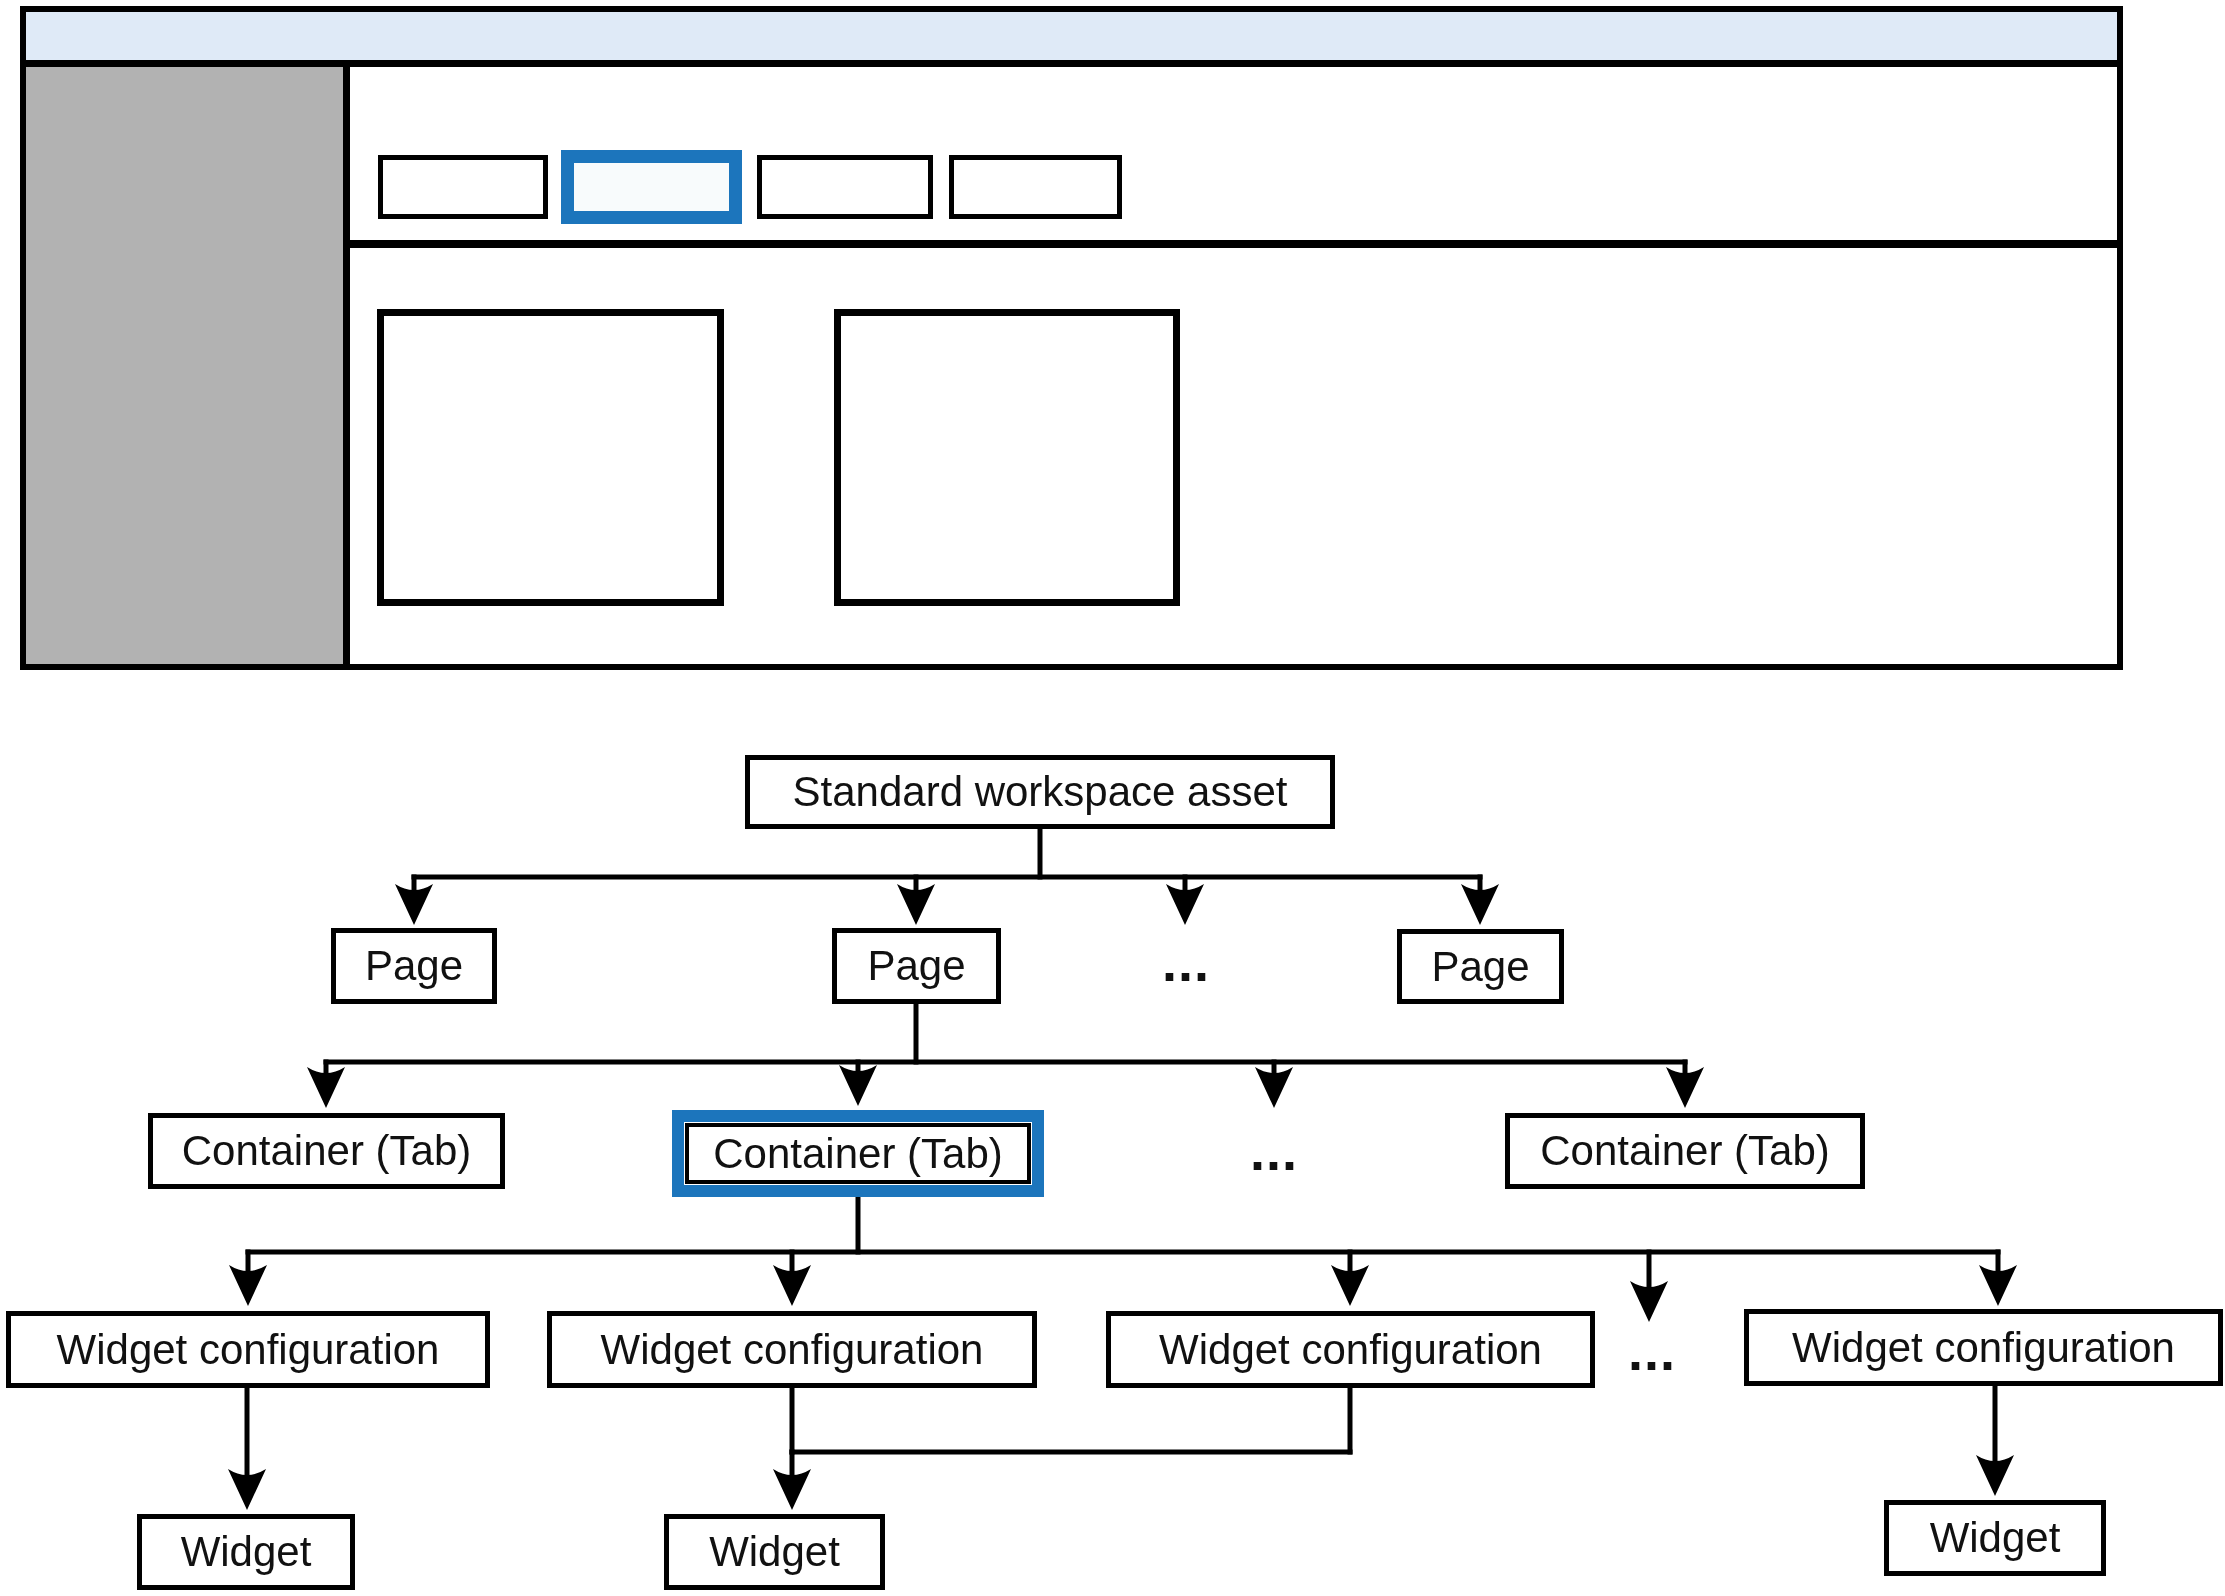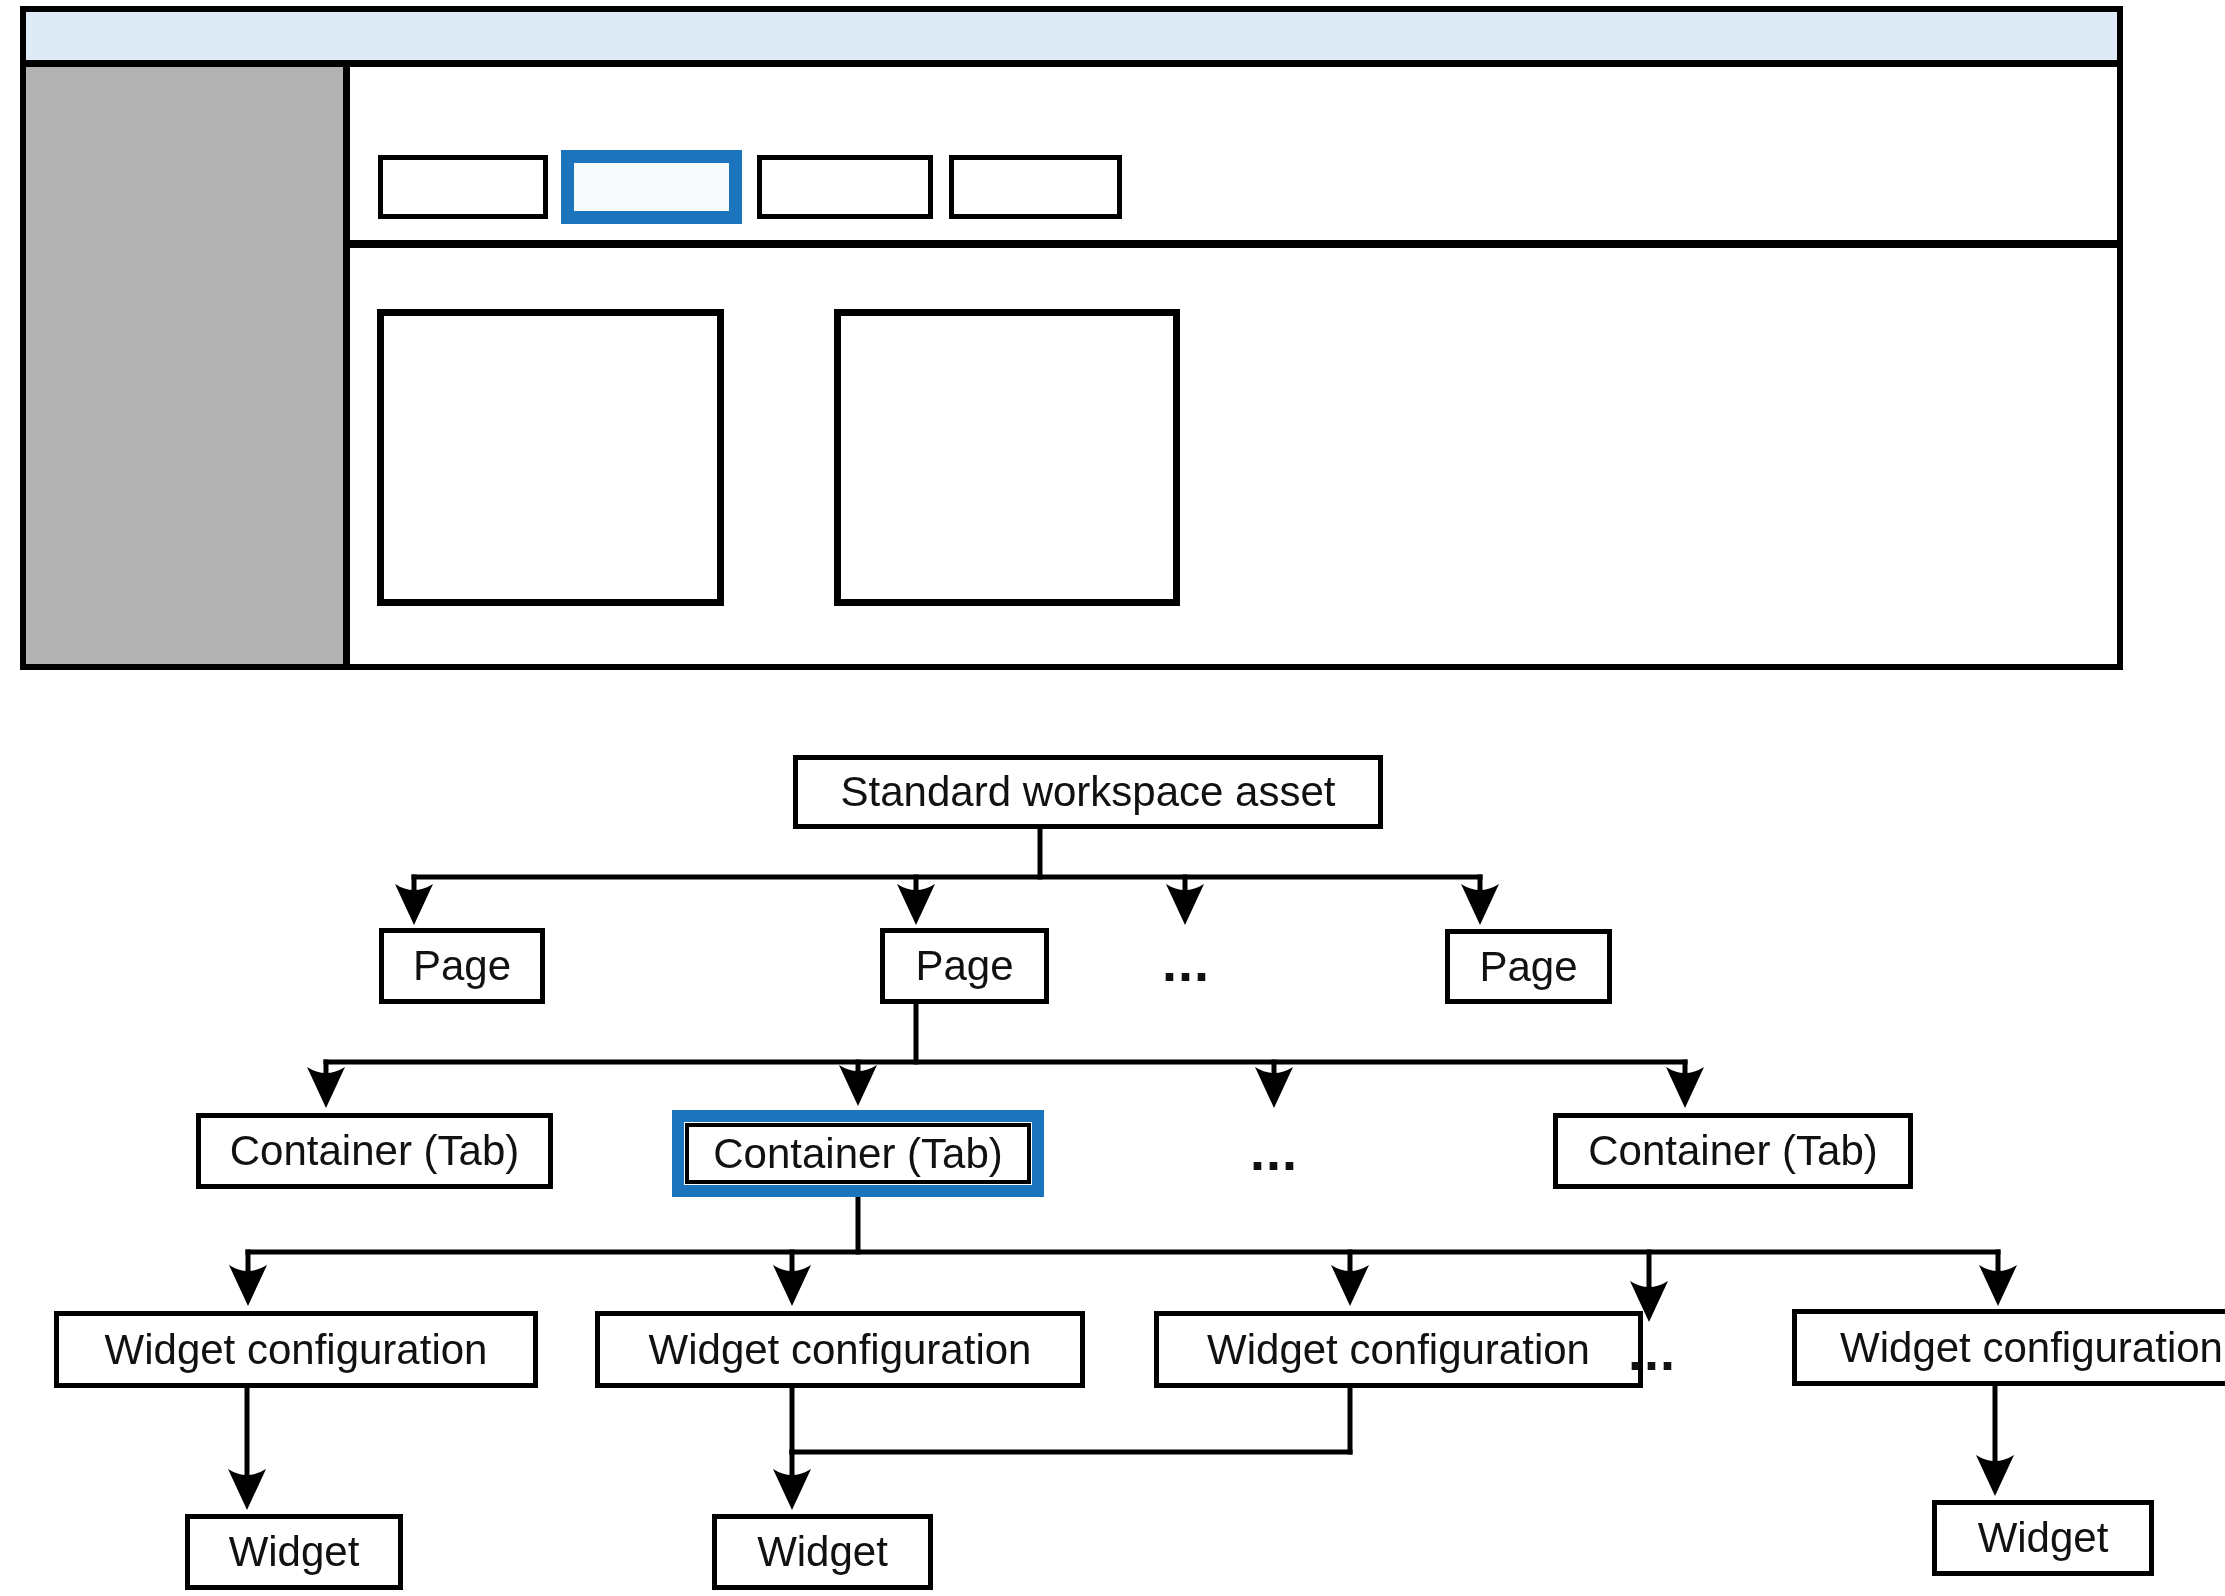--- a/index.html
+++ b/index.html
@@ -40,21 +40,21 @@
     position:absolute;top:242px;width:347px;height:297px;
     border:7px solid #000;background:#fff;box-sizing:border-box;
   }
   .ph-box.b1{left:27px;}
   .ph-box.b2{left:484px;width:346px;}
   
   .connectors{position:absolute;left:0;top:0;width:2225px;height:1596px;}
   .node{
     position:absolute;border:5px solid #000;background:#fff;box-sizing:border-box;
     display:flex;align-items:center;justify-content:center;
-    font-size:42px;line-height:1;white-space:nowrap;color:#111;margin-left:48px;
+    font-size:42px;line-height:1;white-space:nowrap;color:#111;
   }
   .node-root{left:745px;top:755px;width:590px;height:74px;}
   .node-p1{left:331px;top:928px;width:166px;height:76px;}
   .node-p2{left:832px;top:928px;width:169px;height:76px;}
   .node-p3{left:1397px;top:929px;width:167px;height:75px;}
   .node-c1{left:148px;top:1113px;width:357px;height:76px;}
   .node-c3{left:1505px;top:1113px;width:360px;height:76px;}
   .node-wc1{left:6px;top:1311px;width:484px;height:77px;}
   .node-wc2{left:547px;top:1311px;width:490px;height:77px;}
   .node-wc3{left:1106px;top:1311px;width:489px;height:77px;}

